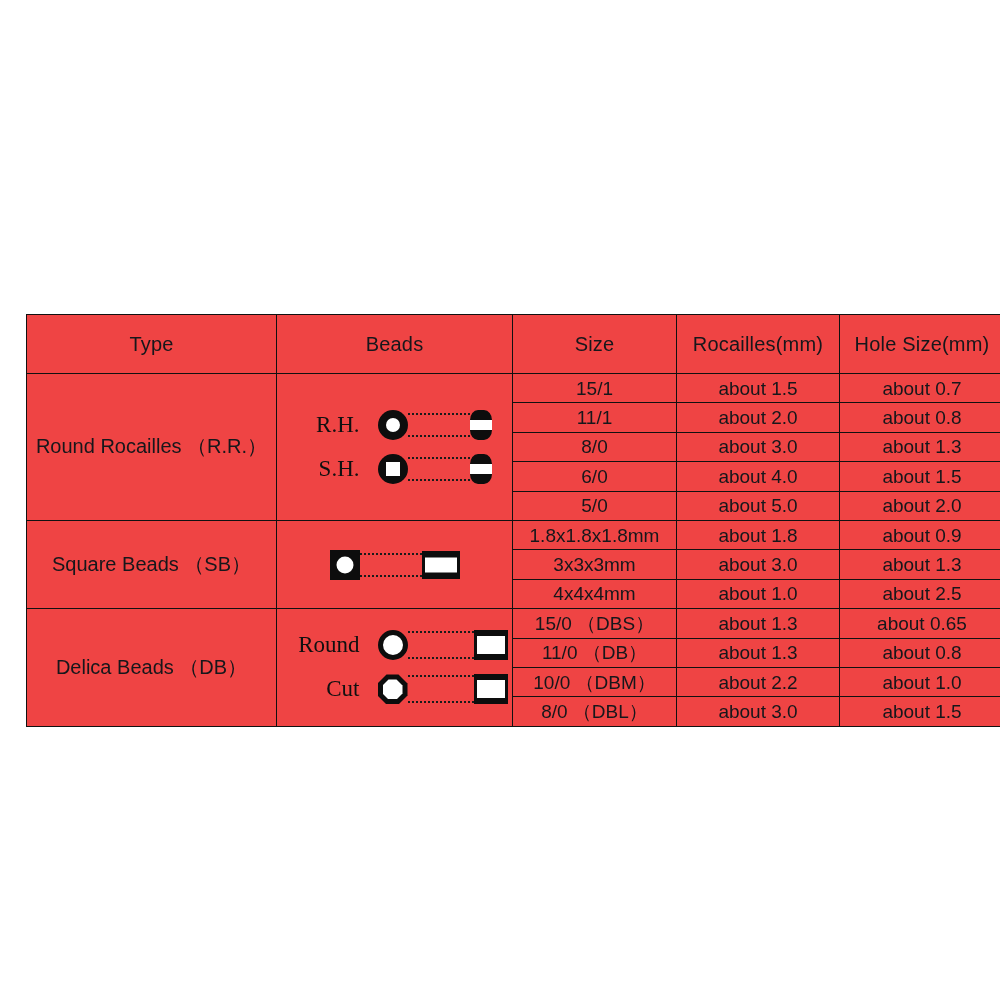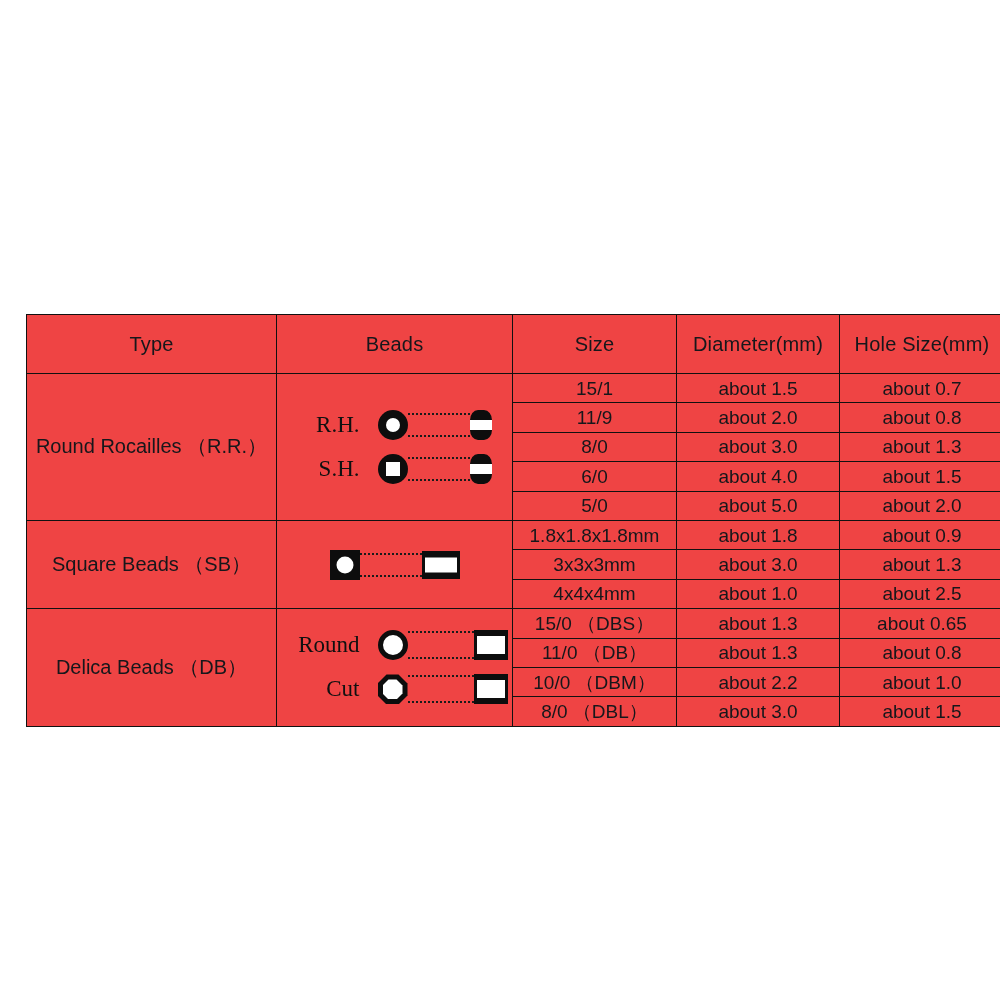--- a/index.html
+++ b/index.html
@@ -230,21 +230,21 @@
       <col class="c-shape">
       <col class="c-size">
       <col class="c-diam">
       <col class="c-hole">
   </colgroup>
   <thead>
     <tr>
       <th>Type</th>
       <th>Beads</th>
       <th>Size</th>
-      <th>Diameter(mm)</th>
+      <th>Rocailles(mm)</th>
       <th>Hole Size(mm)</th>
     </tr>
   </thead>
   <tbody>
 
     <tr>
       <td class="typecell" rowspan="5">Round Rocailles&nbsp;（R.R.）</td>
       <td class="shapecell" rowspan="5">
         <div class="shape-rows">
           <div class="shape-line">
@@ -263,21 +263,21 @@
               <span class="g-rr-side"></span>
             </span>
           </div>
         </div>
       </td>
       <td class="datacell">15/1</td>
       <td class="datacell">about 1.5</td>
       <td class="datacell">about 0.7</td>
     </tr>
     <tr>
-      <td class="datacell">11/9</td>
+      <td class="datacell">11/1</td>
       <td class="datacell">about 2.0</td>
       <td class="datacell">about 0.8</td>
     </tr>
     <tr>
       <td class="datacell">8/0</td>
       <td class="datacell">about 3.0</td>
       <td class="datacell">about 1.3</td>
     </tr>
     <tr>
       <td class="datacell">6/0</td>

